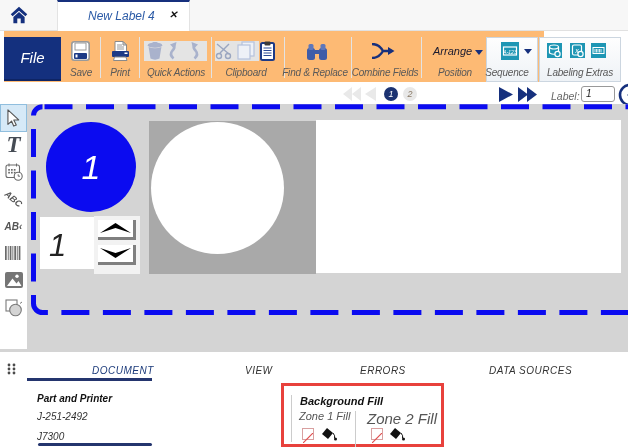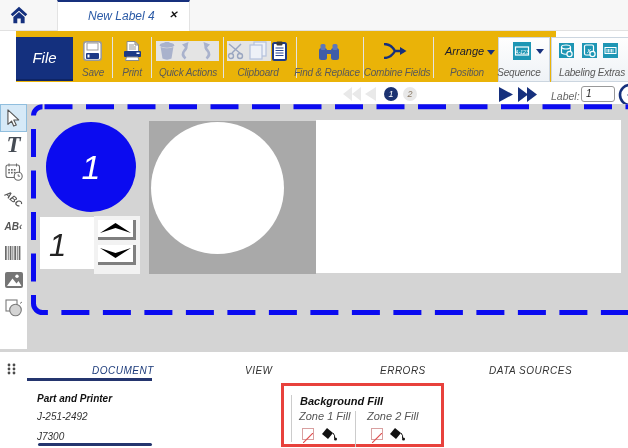--- a/index.html
+++ b/index.html
@@ -6,21 +6,21 @@
   html,body { width:628px; height:448px; overflow:hidden; font-family:"Liberation Sans",sans-serif; background:#fff; }
   #app { position:relative; width:628px; height:448px; overflow:hidden;font-style:italic; }
 
   
   #tabbar { position:absolute; left:0; top:0; width:628px; height:31px; background:#f7f7f7; border-bottom:1px solid #e1e1e1; }
   #tab { position:absolute; left:57px; top:0; width:133px; height:31px; background:#fff; border-top:2px solid #16307d; border-left:1px solid #e3e3e3; border-right:1px solid #e3e3e3; }
   #tab .title { position:absolute; left:30px; top:7px; font-size:12px; color:#2b5aa6; }
   #tab .close { position:absolute; left:111px; top:7px; font-size:10px; color:#111; font-weight:600; }
 
   
-  #ribbon { position:absolute; left:16px; top:31px; width:540px; height:51px; background:#eab308; }
+  #ribbon { position:absolute; left:4px; top:31px; width:540px; height:51px; background:#fdba74; }
   #filebtn { position:absolute; left:0; top:6px; width:57px; height:44px; background:#14307e; border-bottom:2px solid #0e2464; color:#fff; font-size:15px; text-align:center; line-height:42px; }
   .rsep { position:absolute; top:6px; height:41px; width:1px; background:#e3e3e3; }
   .rlabel { position:absolute; top:36px; font-size:10px; letter-spacing:-0.2px; color:#595959; text-align:center; white-space:nowrap; }
   .grpanel { position:absolute; top:10px; height:20px; background:#e4e4e4; }
   .bigpanel { position:absolute; top:6px; height:45px; background:linear-gradient(#fefefe,#eef2f6); border:1px solid #ccd6e0; }
 
   
   #navrow { position:absolute; left:0; top:82px; width:628px; height:22px; background:#fff; }
   .pgc { position:absolute; top:5px; width:14px; height:14px; border-radius:50%; font-size:9px; text-align:center; line-height:14px; }
   #lbl-label { position:absolute; left:551px; top:7.5px; font-size:10.5px; color:#666; }
@@ -304,34 +304,34 @@
           <circle cx="7" cy="2" r="1.4"></circle>
         <circle cx="2" cy="6" r="1.4"></circle>
           <circle cx="7" cy="6" r="1.4"></circle>
         <circle cx="2" cy="10" r="1.4"></circle>
           <circle cx="7" cy="10" r="1.4"></circle>
       </g>
     </svg>
     <div class="btab" style="left:60px;color:#1b3a7a;">DOCUMENT</div>
     <div id="doc-underline"></div>
     <div class="btab" style="left:213px;">VIEW</div>
-    <div class="btab" style="left:348px;">ERRORS</div>
+    <div class="btab" style="left:328px;">ERRORS</div>
     <div class="btab" style="left:457px;">DATA SOURCES</div>
 
     <div class="pline" style="top:41px;font-weight:bold;color:#111;">Part and Printer</div>
     <div class="pline" style="top:59px;">J-251-2492</div>
     <div class="pline" style="top:79px;text-align:center;">J7300</div>
     <div style="position:absolute;left:38px;top:91px;width:114px;height:3px;background:#24356e;border-radius:2px;"></div>
 
     <div id="redbox"></div>
     <div class="vline" style="left:291px;top:43px;height:47px;"></div>
     <div style="position:absolute;left:300px;top:43px;font-size:11px;font-weight:bold;color:#111;white-space:nowrap;">Background Fill</div>
     <div style="position:absolute;left:299px;top:58px;font-size:11px;color:#555;white-space:nowrap;">Zone 1 Fill</div>
     <div class="vline" style="left:355px;top:59px;height:36px;"></div>
-    <div style="position:absolute;left:367px;top:58px;font-size:11px;color:#555;white-space:nowrap;">Zone 2 Fill</div>
+    <div style="position:absolute;left:367px;top:58px;font-size:15px;color:#555;white-space:nowrap;">Zone 2 Fill</div>
 
     <div class="nofill" style="left:302px;top:76px;"><svg width="10" height="10">
           <line x1="0" y1="10" x2="10" y2="0" stroke="#e05050" stroke-width="1.2"></line>
         </svg></div>
     <svg width="16" height="13" viewBox="0 0 16 13" style="position:absolute;left:322px;top:76px">
       <path d="M5 0 L11 5 L6 11 L0 6 Z" fill="#111"></path>
       <path d="M11 5 Q13.5 8 12.5 10" stroke="#111" fill="none"></path>
       <circle cx="13.5" cy="11" r="1.5" fill="#111"></circle>
     </svg>
     <div class="nofill" style="left:371px;top:76px;"><svg width="10" height="10">

